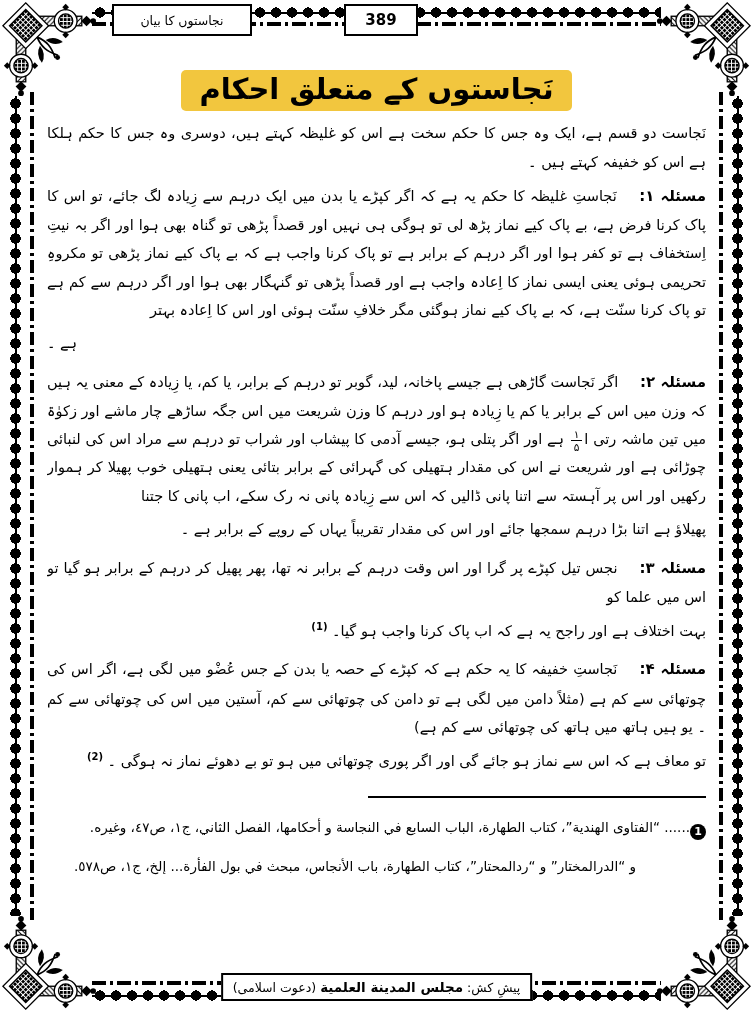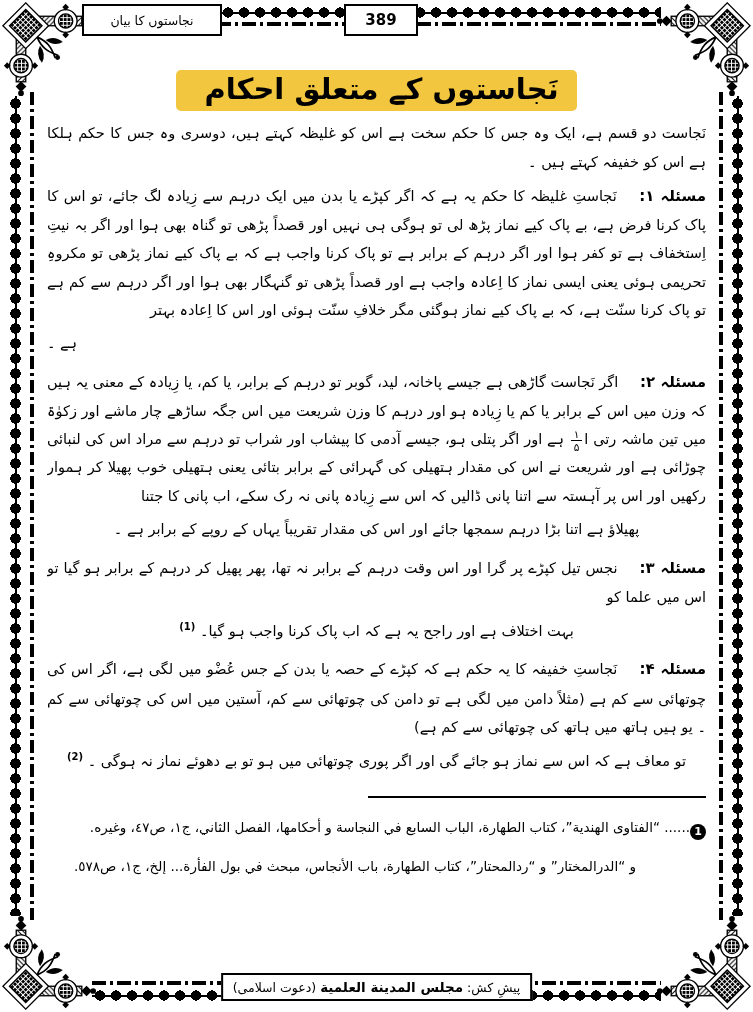--- a/index.html
+++ b/index.html
@@ -24,38 +24,38 @@
 
   .corner{position:absolute;width:95px;height:95px;}
   .corner.tl{left:2px;top:2px;}
   .corner.tr{right:2px;top:2px;transform:scaleX(-1);}
   .corner.bl{left:2px;bottom:2px;transform:scaleY(-1);}
   .corner.br{right:2px;bottom:2px;transform:scale(-1,-1);}
 
   
   .hdr-box{position:absolute;top:4px;height:28px;border:2px solid #000;background:#fff;z-index:3;
     display:flex;align-items:center;justify-content:center;direction:rtl;}
-  .hdr-left{left:82px;width:136px;font-size:12.5px;}
+  .hdr-left{left:112px;width:136px;font-size:12.5px;}
   .hdr-center{left:344px;width:70px;font-size:15px;font-weight:bold;direction:ltr;}
   .hdr-right{right:110px;width:166px;font-size:12.5px;}
 
   
   .ftr-box{position:absolute;bottom:11px;left:50%;transform:translateX(-50%);border:2px solid #000;background:#fff;
     z-index:3;padding:4px 10px;font-size:12.5px;direction:rtl;white-space:nowrap;}
   .ftr-box b{font-size:13.5px;}
 
   
   .content{position:absolute;left:47px;right:47px;top:70px;bottom:44px;direction:rtl;overflow:hidden;}
   .title-wrap{text-align:center;margin:0 0 8px 0;}
-  .title{display:inline-block;font-size:29px;font-weight:bold;padding:1px 18px 4px 28px;border-radius:5px;line-height:1.25;text-align:center;}
+  .title{display:inline-block;font-size:29px;font-weight:bold;padding:1px 18px 4px 18px;border-radius:5px;line-height:1.25;text-align:center;}
   p.body{margin:0 0 6px 0;font-size:14.5px;line-height:1.95;text-align:justify;}
   .m-label{font-weight:bold;font-size:15px;margin-left:17px;}
   .endline{font-size:14.5px;line-height:1.9;margin:0 0 10px 0;}
   .endline.left{text-align:left;}
-  .endline.center{text-align:center;}
+  .endline.center{}
   .frac{display:inline-block;vertical-align:middle;text-align:center;font-size:10.5px;line-height:1.15;margin:0 2px;}
   .frac .den{border-top:1.3px solid #000;display:block;padding:0 3px;}
   sup.ref{font-size:10px;font-weight:bold;}
   .fn-sep{width:338px;height:2.5px;background:#000;margin:20px 0 18px 0;}
   .fn{font-size:13.5px;line-height:1.7;text-align:right;margin:0 0 15px 0;direction:rtl;}
   .fn-cont{font-size:13.5px;line-height:1.7;margin:0 70px 0 0;direction:rtl;}
   .fn-marker{display:inline-block;width:16px;height:16px;border-radius:50%;background:#000;color:#fff;
     font-size:11px;font-weight:bold;line-height:16px;text-align:center;vertical-align:-3px;direction:ltr;}
   .fn-dots{letter-spacing:1px;}
 </style>

